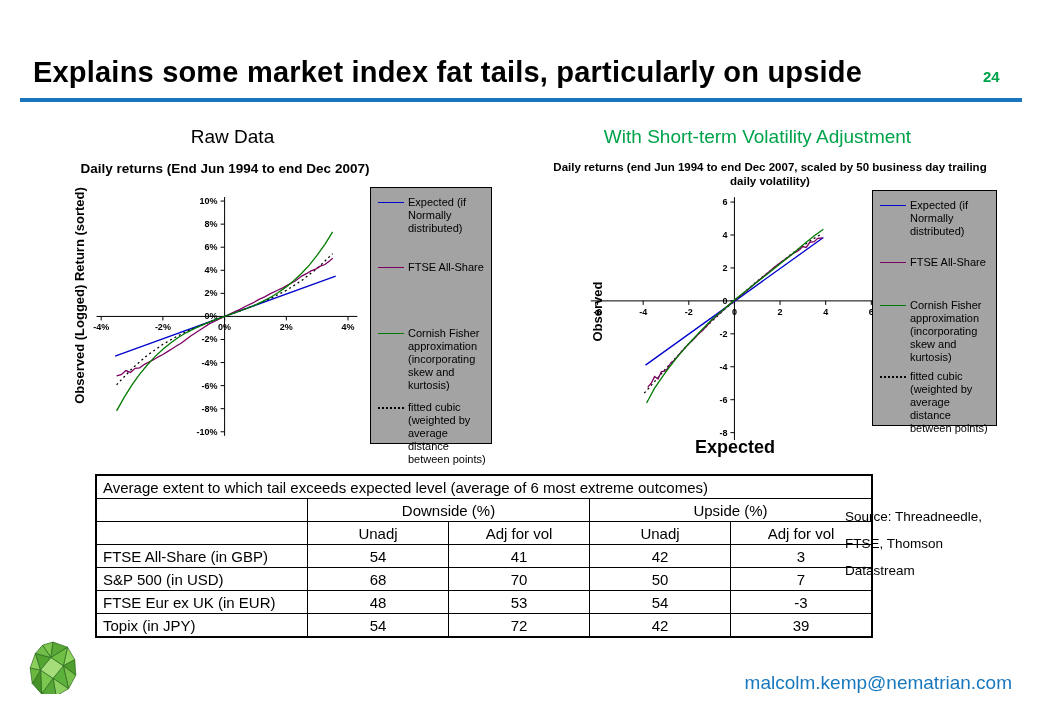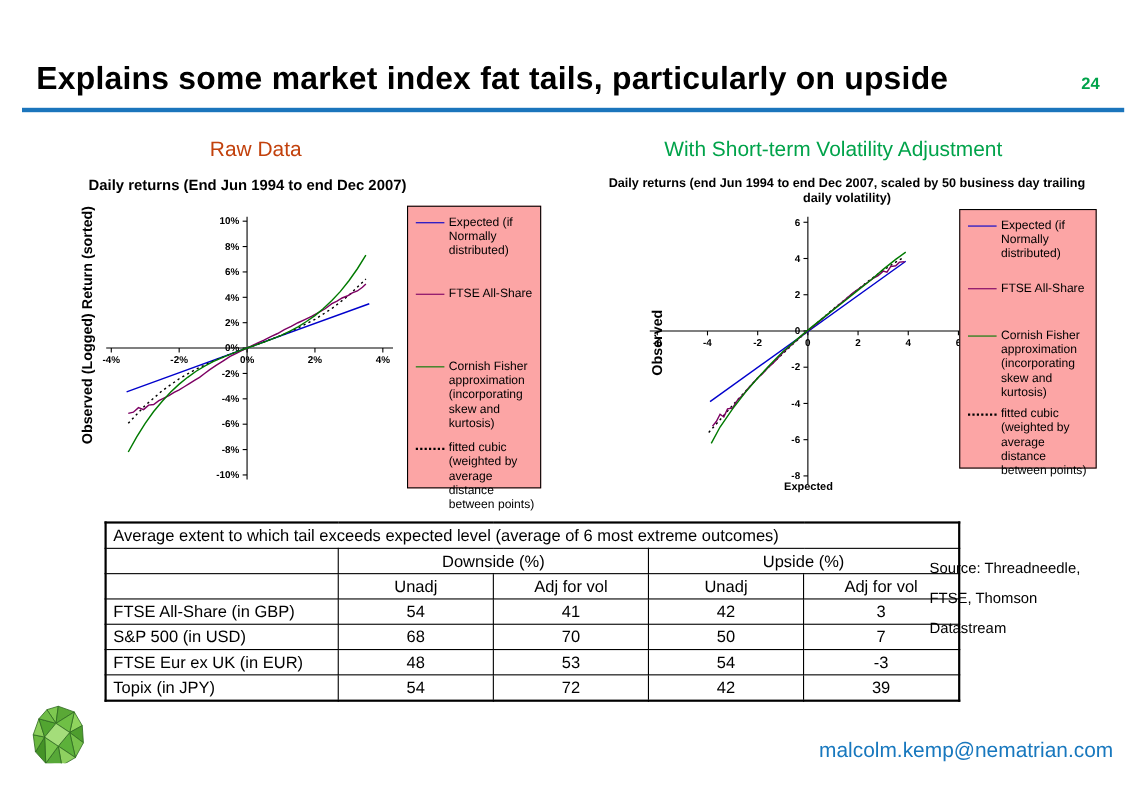--- a/index.html
+++ b/index.html
@@ -16,27 +16,27 @@
   #head-right{left:525px;width:465px;}
   
   .chart-title{font-weight:bold;text-align:center;line-height:1.25;}
   #ltitle{left:55px;top:161px;width:340px;font-size:13.5px;}
   #rtitle{left:553px;top:160px;width:434px;font-size:11.5px;}
   .axis-label{font-weight:bold;text-align:center;}
   #l-ylab{left:-46px;top:288px;width:250px;font-size:13px;line-height:15px;
           transform:rotate(-90deg);}
   #l-xlab{left:100px;top:433px;width:262px;font-size:14px;}
   #r-ylab{left:557px;top:304px;width:80px;font-size:13px;transform:rotate(-90deg);}
-  #r-xlab{left:675px;top:437px;width:120px;font-size:10px;}
+  #r-xlab{left:675px;top:437px;width:120px;font-size:18px;}
   svg.chart{position:absolute;overflow:visible;}
   #chartL{left:95px;top:193px;}
   #chartR{left:585px;top:193px;}
   svg.chart text.tick{font:bold 9px "Liberation Sans",sans-serif;fill:#000;}
   
-  .legend{position:absolute;border:1px solid #000;background:#fca5a5;
+  .legend{position:absolute;border:1px solid #000;background:#a3a3a3;
           padding:8px 4px 6px 7px;box-sizing:border-box;font-size:11px;line-height:13px;}
   #legendL{left:370px;top:187px;width:122px;height:257px;}
   #legendR{left:872px;top:190px;width:125px;height:236px;}
   .legend-entry{display:flex;align-items:flex-start;}
   .legend .sample{flex:0 0 26px;width:26px;height:0;margin-top:6px;margin-right:4px;}
   .legend .ltext{white-space:pre-line;}
   #legendL .legend-entry:nth-child(1){margin-bottom:26px;}
   #legendL .legend-entry:nth-child(2){margin-bottom:53px;}
   #legendL .legend-entry:nth-child(3){margin-bottom:9px;}
   #legendR .legend-entry:nth-child(1){margin-bottom:18px;}
@@ -58,21 +58,21 @@
 </style>
 </head>
 <body>
 
 <div id="slide">
 
   <div class="abs" id="slide-title">Explains some market index fat tails, particularly on upside</div>
   <div class="abs" id="page-num" style="color: rgb(0, 163, 74);">24</div>
   <div class="abs" id="title-rule" style="background: rgb(27, 117, 188);"></div>
 
-  <div class="abs sec-head" id="head-left" style="color: #c2410c;">Raw Data</div>
+  <div class="abs sec-head" id="head-left" style="color: #000000;">Raw Data</div>
   <div class="abs sec-head" id="head-right" style="color: rgb(0, 163, 74); text-align: center;">With Short-term Volatility Adjustment</div>
 
   <div class="abs chart-title" id="ltitle">Daily returns (End Jun 1994 to end Dec 2007)</div>
   <div class="abs axis-label" id="l-ylab">Observed (Logged) Return (sorted)</div>
   <svg class="chart abs" id="chartL" width="270" height="248">
       <line x1="1.5428571428571374" y1="123.42325581395347" x2="262.2857142857143" y2="123.42325581395347" stroke="#000" stroke-width="1"></line>
       <line x1="129.60000000000002" y1="242.80930232558137" x2="129.60000000000002" y2="4.037209302325607" stroke="#000" stroke-width="1"></line>
       <line x1="6.171428571428577" y1="123.42325581395347" x2="6.171428571428577" y2="127.42325581395347" stroke="#000" stroke-width="1"></line>
       <text x="6.171428571428577" y="137.42325581395346" text-anchor="middle" class="tick">-4%</text>
       <line x1="67.88571428571429" y1="123.42325581395347" x2="67.88571428571429" y2="127.42325581395347" stroke="#000" stroke-width="1"></line>

